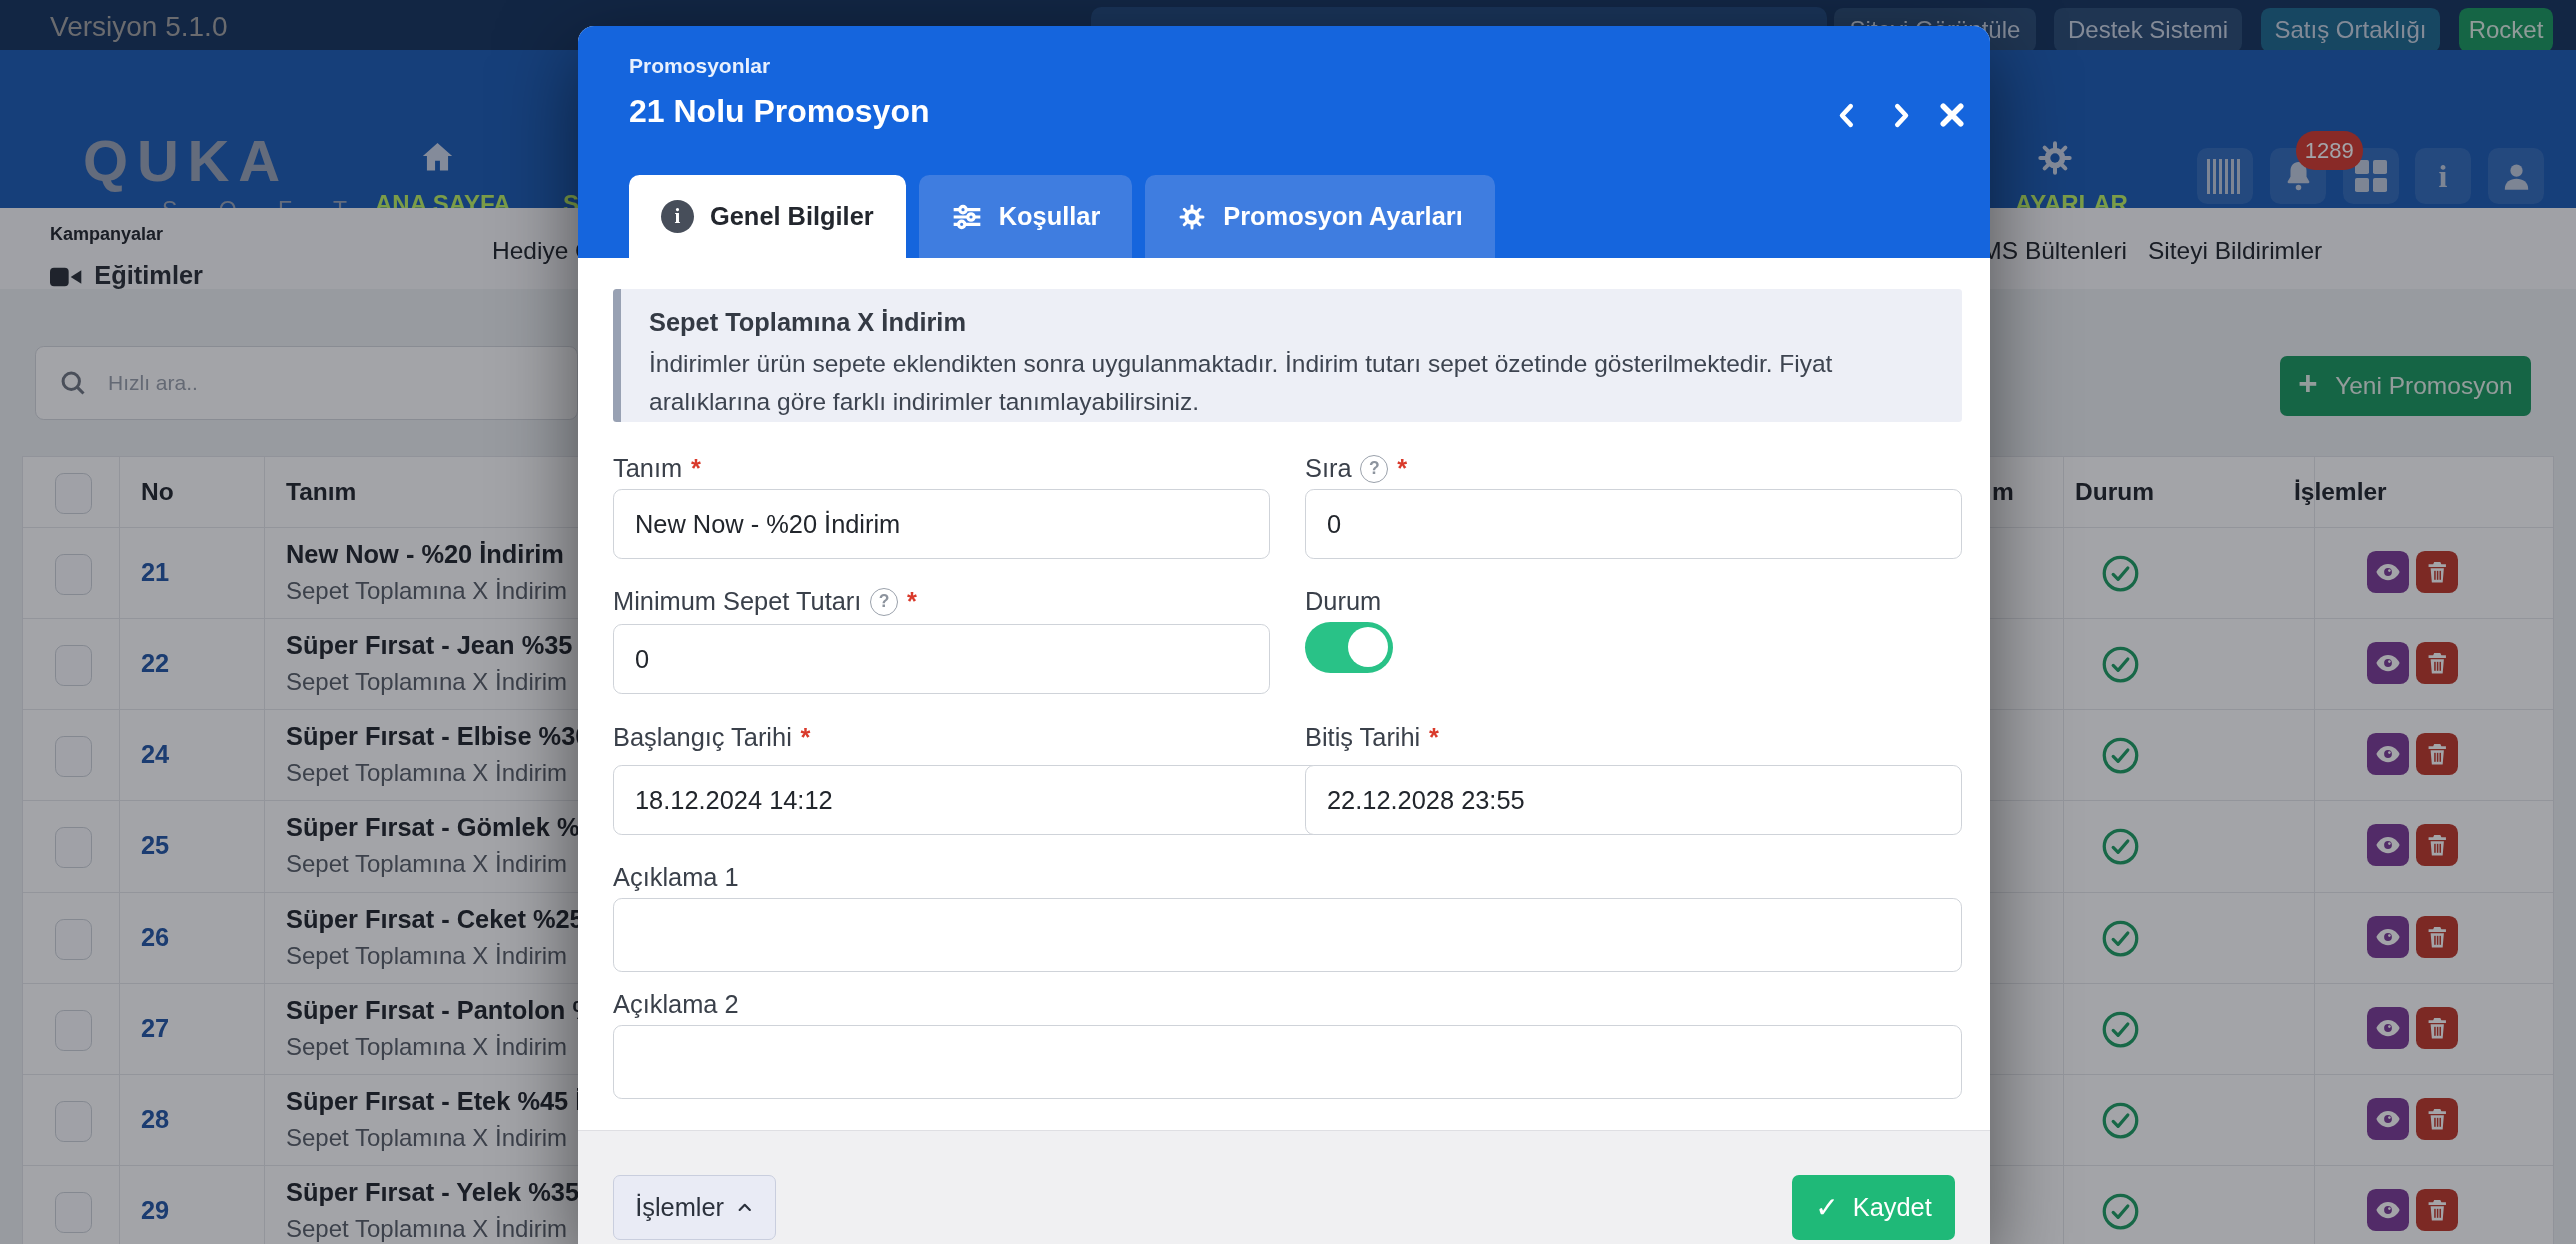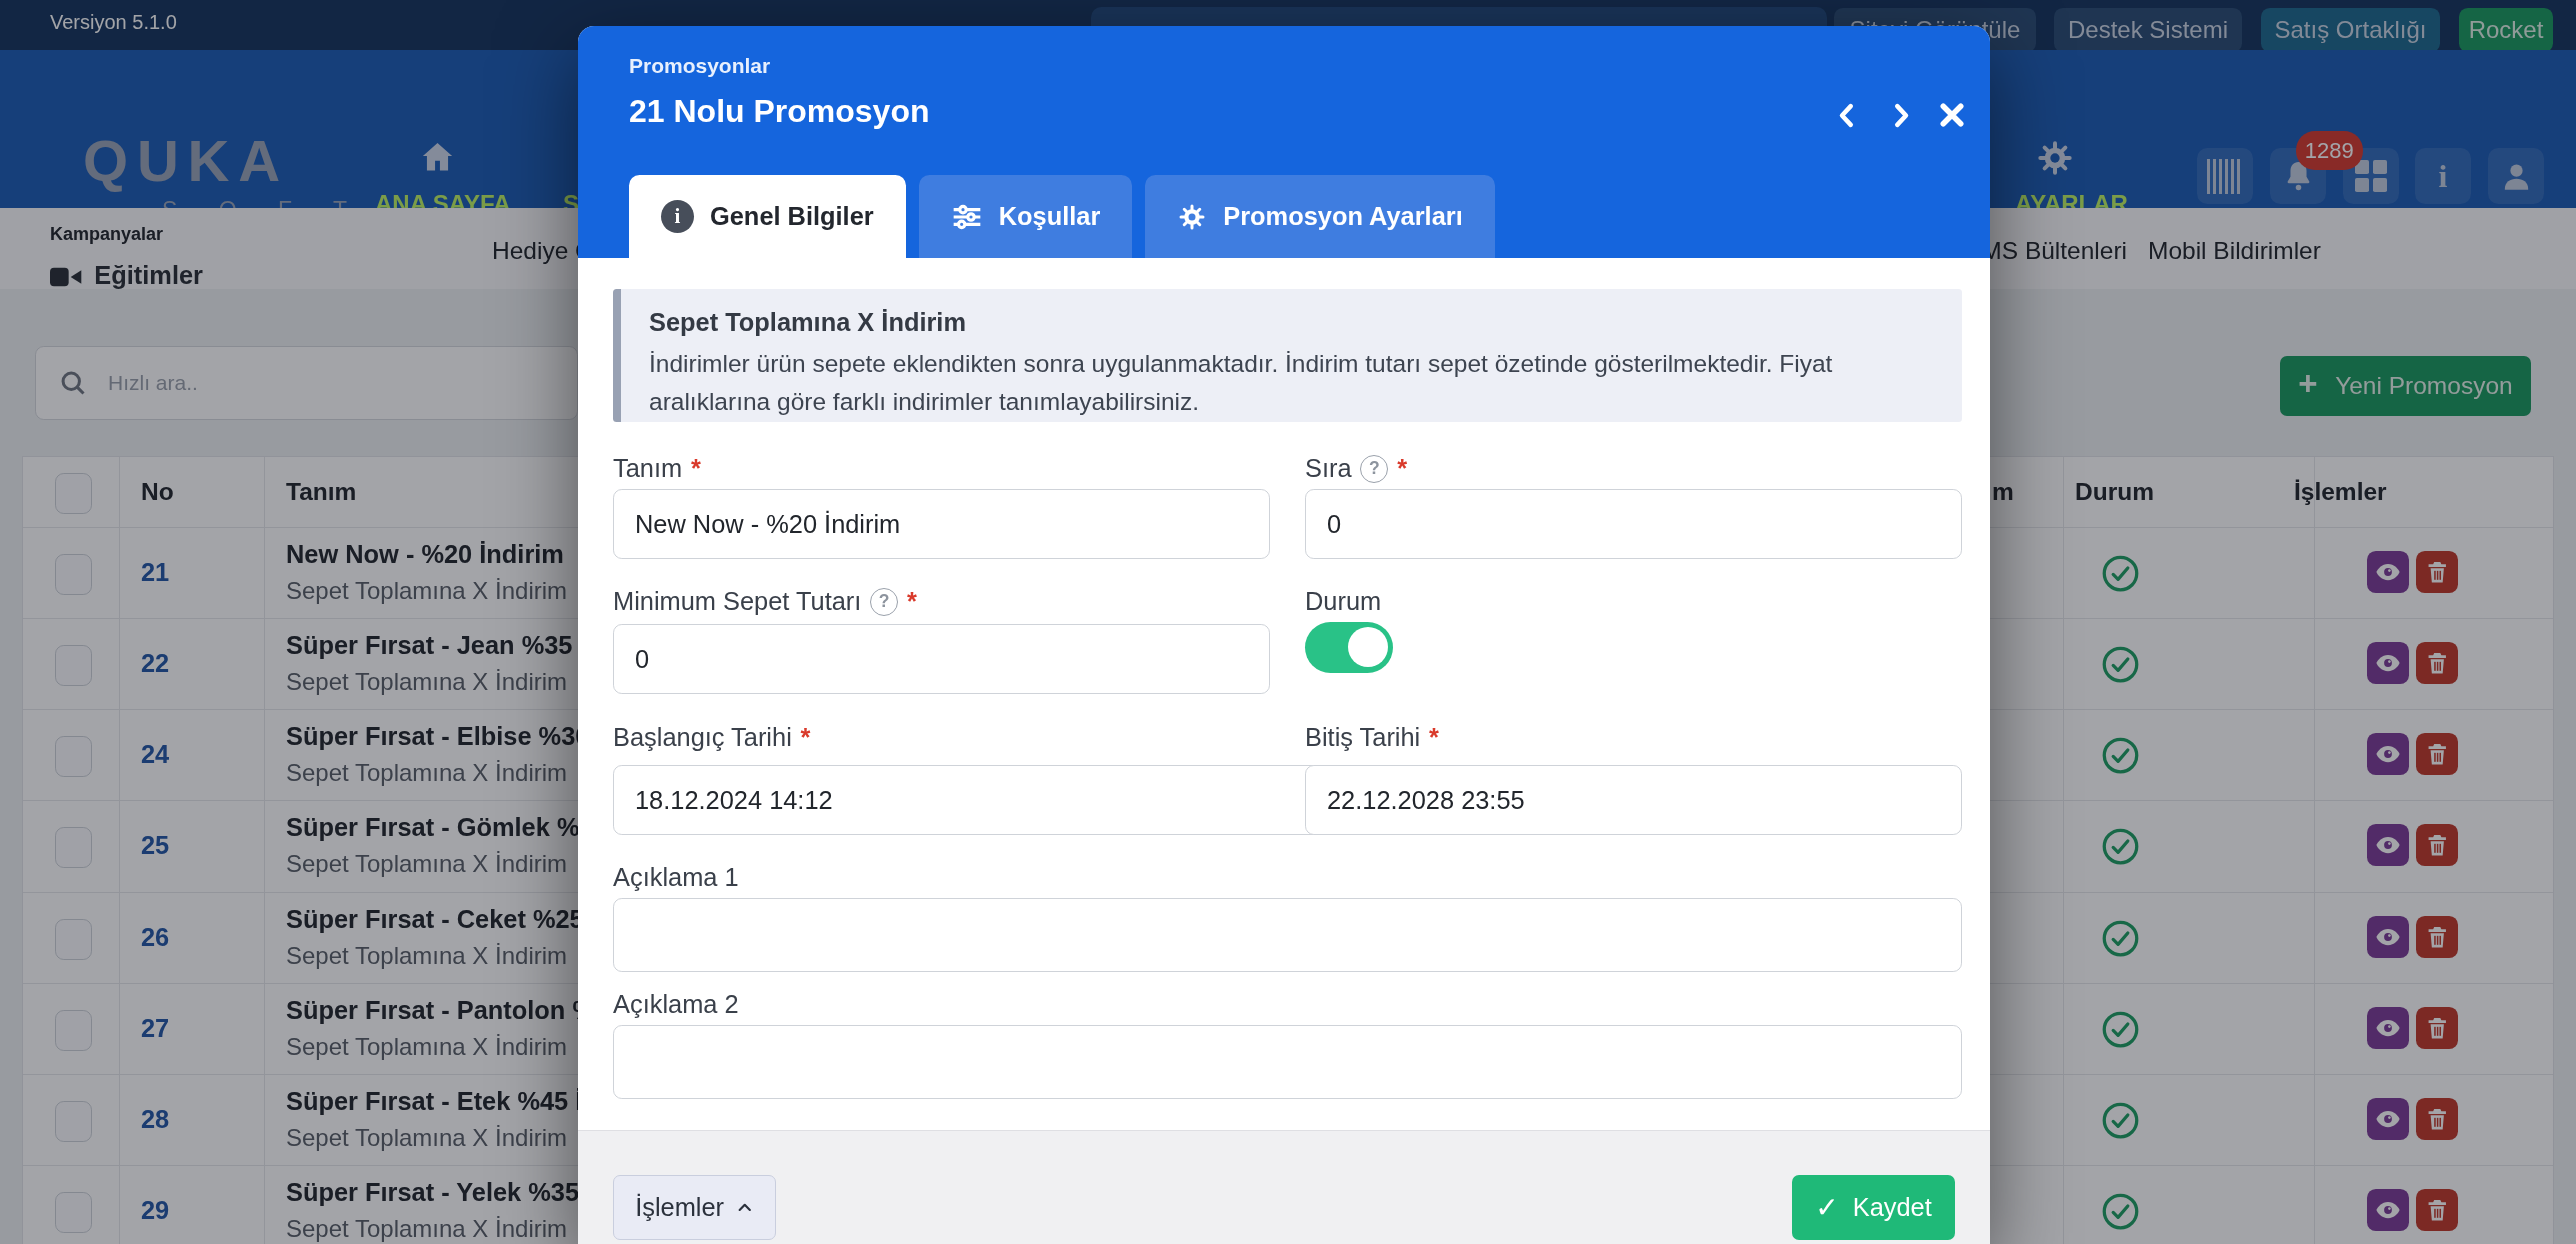--- a/index.html
+++ b/index.html
@@ -1,21 +1,21 @@
 <!DOCTYPE html>
 <html style="--topbar_navy: #16355e; --navbar_blue: #1c5cb5; --topbar_btn: #2a4c75; --teal: #1d6a8e; --green: #1a995f; --save_green: #1fb978; --toggle_green: #29c287; --modal_blue: #1565dd; --tab_inactive: #3f7de0; --purple: #7d3c98; --red_btn: #c0392b; --badge_red: #d63a2f; --check_green: #1e9e63; --link_blue: #2458a6; --required_red: #d93a2b;font-size:14px"><head>
 <meta charset="utf-8">
 <style>
   html,body{margin:0;padding:0;}
   body{font-family:"Liberation Sans",sans-serif;}
   #app{position:relative;width:2576px;height:1244px;overflow:hidden;background:#eef0f3;}
 
   
   .topbar{position:absolute;left:0;top:0;width:2576px;height:50px;background:var(--topbar_navy);}
-  .version{position:absolute;left:50px;top:11.4px;font-size:20px;color:#ffffff;}
+  .version{position:absolute;left:50px;top:11.4px;font-size:28px;color:#a3a3a3;}
   .gsearch{position:absolute;left:1091px;top:7px;width:736px;height:63px;border-radius:10.5px;
     background:#214a7d;display:flex;align-items:center;gap:19px;padding-left:26px;box-sizing:border-box;}
   .gsearch svg{flex:0 0 auto;}
   .gsearch input{background:transparent;border:none;outline:none;color:#93a5c0;font-size:25.4px;width:526px;font-family:inherit;}
   .gsearch input::placeholder{color:#8fa1bd;}
   .tbtn{position:absolute;top:8px;height:44px;border-radius:8.8px;display:flex;align-items:center;justify-content:center;
     color:#ccd6e4;font-size:24px;border:none;cursor:pointer;font-family:inherit;}
   .tbtn.a{left:1834px;width:202px;background:var(--topbar_btn);}
   .tbtn.b{left:2054px;width:188px;background:var(--topbar_btn);}
   .tbtn.c{left:2261px;width:179px;background:var(--teal);}
@@ -176,21 +176,21 @@
     <span class="kamp">Kampanyalar</span>
     <span class="egit">
       <svg width="32" height="26" viewBox="0 0 24 18" fill="#2b3037">
           <rect x="0" y="2" width="14" height="14" rx="3"></rect>
           <path d="M15.5 9l8-5v10l-8-5z"></path>
         </svg>
       <span>Eğitimler</span>
     </span>
     <span class="slink" style="left:492px;">Hediye Çek</span>
     <span class="slink" style="left:1965px;">SMS Bültenleri</span>
-    <span class="slink" style="left:2148px;">Mobil Bildirimler</span>
+    <span class="slink" style="left:2148px;">Siteyi Bildirimler</span>
   </div>
 
   <div class="toolband">
     <div class="qsearch">
       <svg width="28" height="28" viewBox="0 0 24 24" fill="none" stroke="#707782" stroke-width="2.6">
           <circle cx="10.5" cy="10.5" r="7"></circle>
           <line x1="15.8" y1="15.8" x2="21" y2="21"></line>
         </svg>
       <input placeholder="Hızlı ara.." style="">
     </div>

